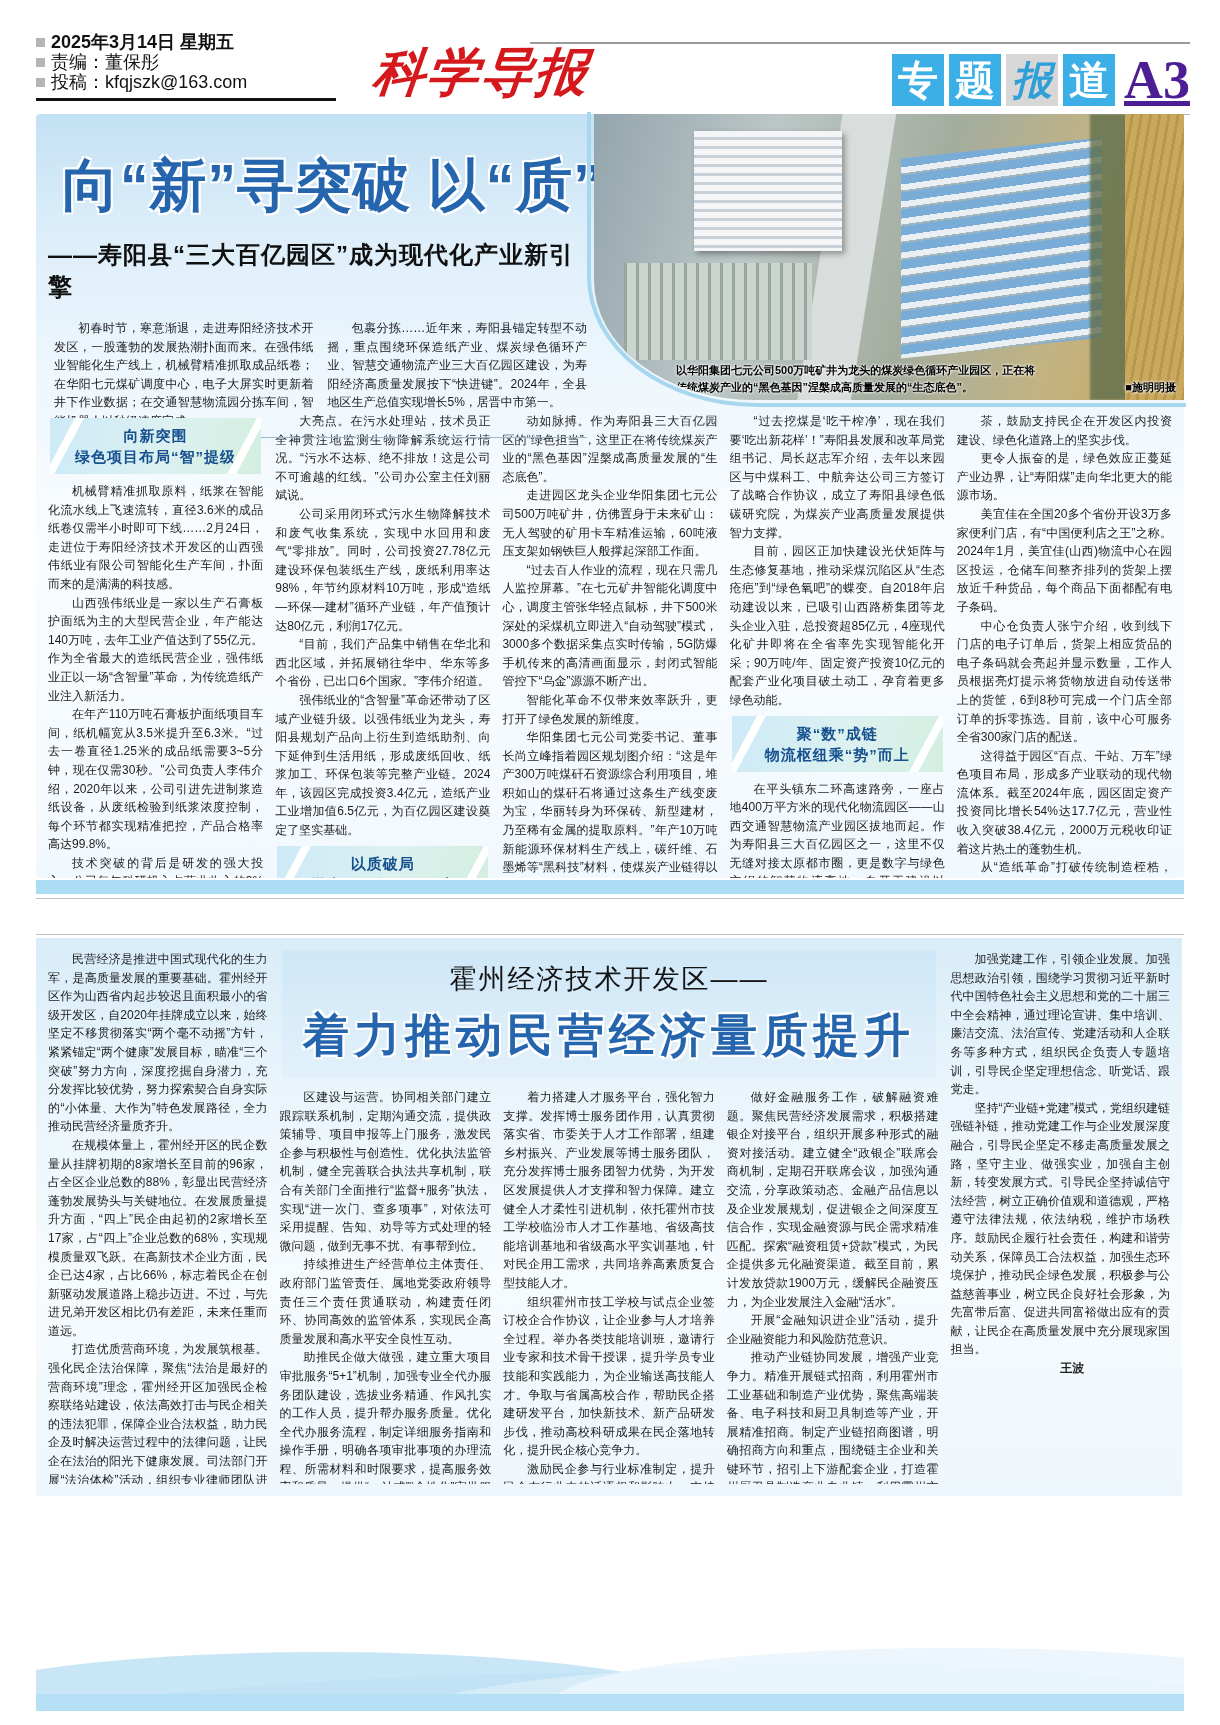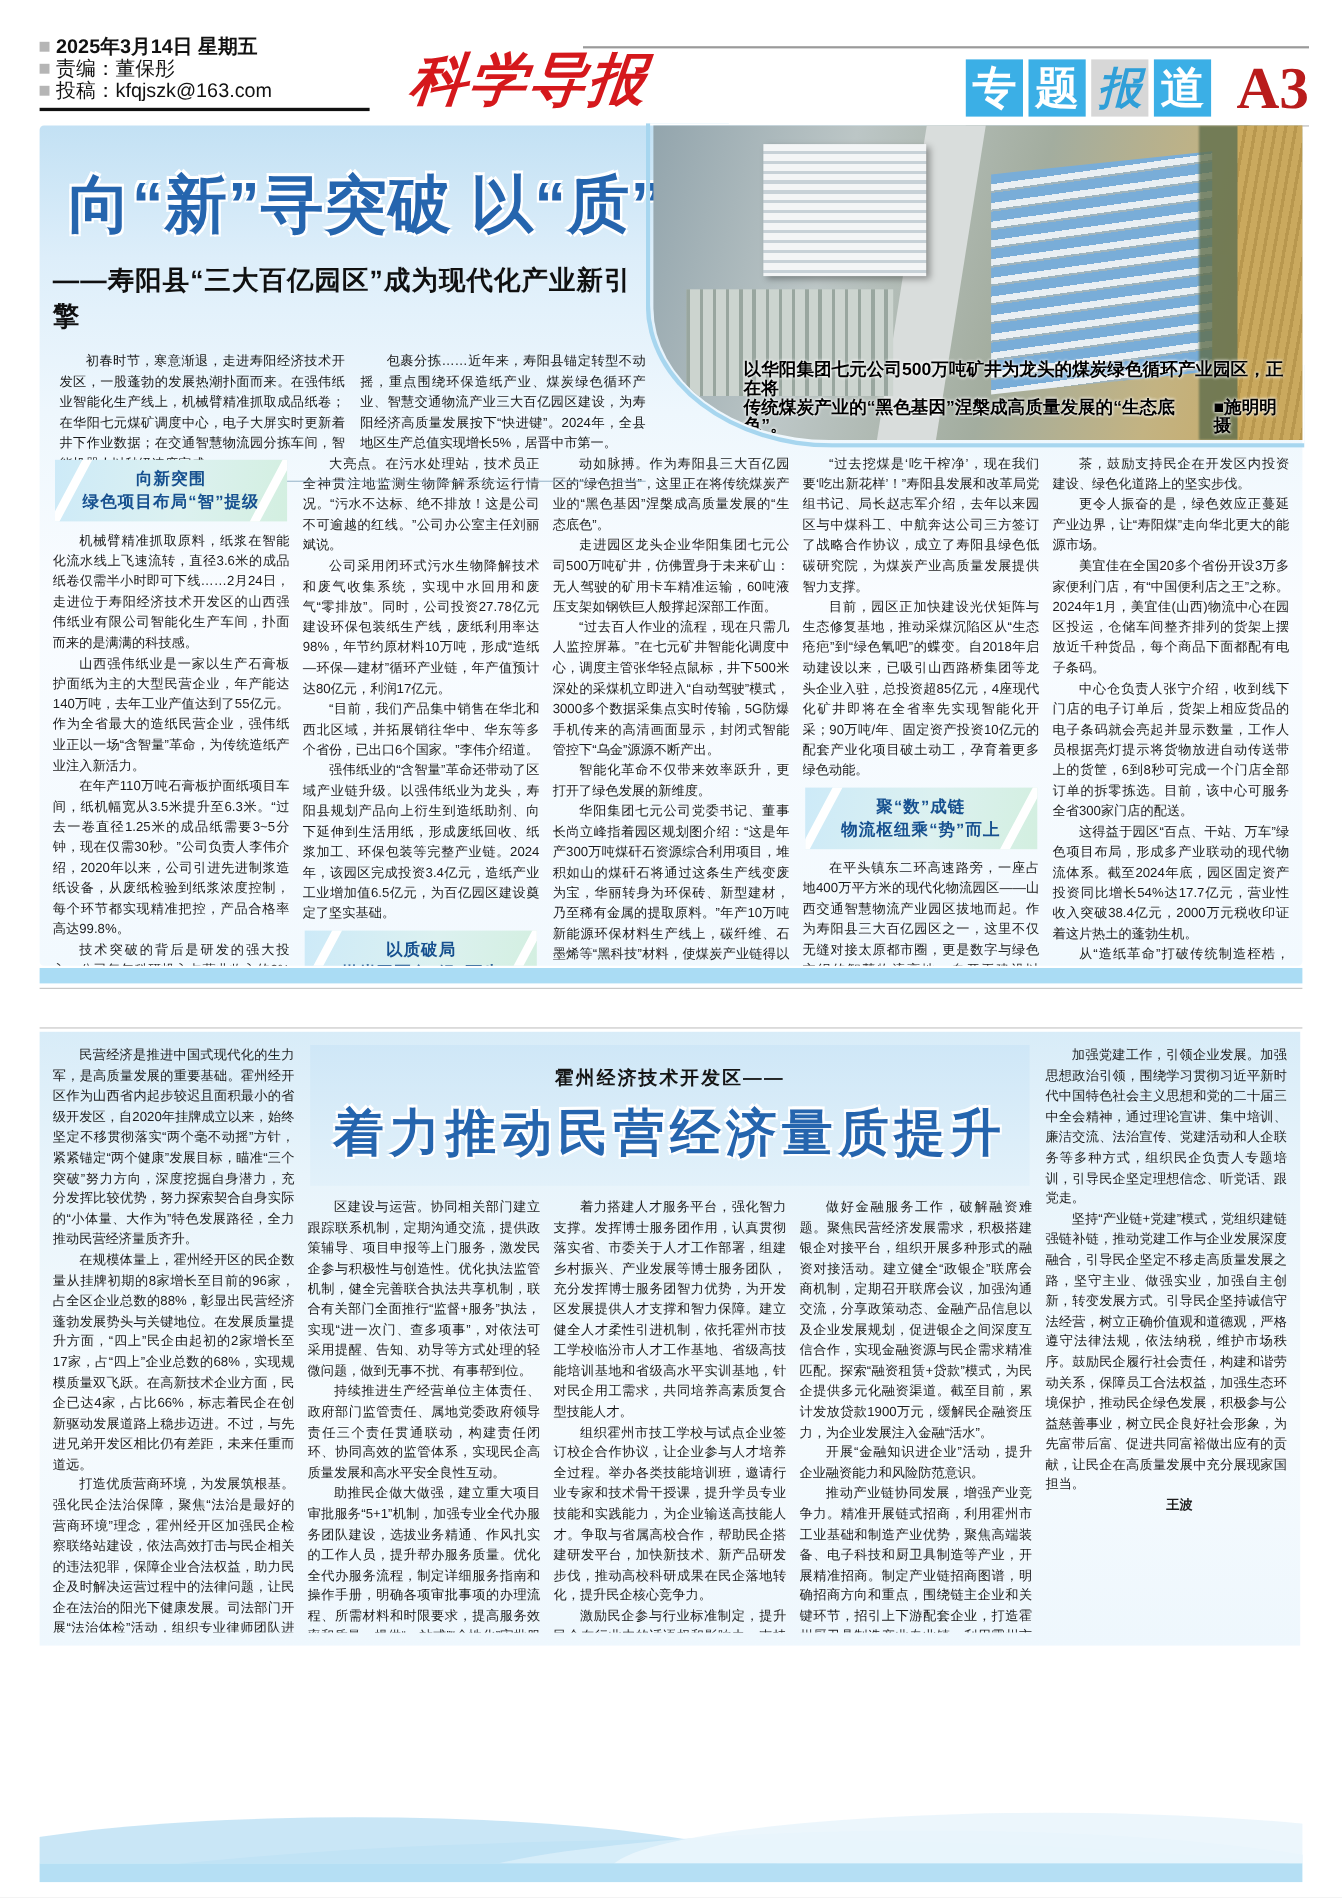--- a/index.html
+++ b/index.html
@@ -14,21 +14,21 @@
   .masthead{position:absolute;left:330px;top:10px;width:230px;text-align:center;
             font-family:"DejaVu Serif","Liberation Serif",serif;font-style:italic;font-weight:bold;
             font-size:52px;color:#d5181c;letter-spacing:2px;transform:skewX(-6deg);}
   .hdr-right{position:absolute;right:0;top:14px;width:660px;border-top:2px solid #9a9a9a;
              display:flex;justify-content:flex-end;align-items:flex-start;padding-top:10px;}
   .sec-strip{display:flex;align-items:center;gap:5px;padding-bottom:8px;border-bottom:1px solid #b5b5b5;}
   .sec-ch{width:52px;height:52px;background:#3bafe6;color:#fff;font-weight:bold;font-size:40px;
           display:flex;align-items:center;justify-content:center;}
   .sec-ch.alt{background:#d7d7d7;color:#2f9fd8;font-family:"DejaVu Serif",serif;font-style:italic;}
   .pageno{font-family:"Liberation Serif","DejaVu Serif",serif;font-weight:bold;font-size:54px;
-          color:#b91c1c;margin-left:18px;line-height:52px;}
+          color:#4c1d95;margin-left:4px;line-height:52px;text-decoration:underline;}
   
   .a1{position:absolute;left:36px;right:36px;top:114px;height:764px;
       background:linear-gradient(180deg,#c3e1f4 0,#ddeefa 120px,#eef7fd 260px,#f9fcff 430px,#f2f9fe 100%);
       border-radius:4px;padding:0;}
   .a1-top{position:relative;height:286px;}
   .a1-left{position:absolute;left:12px;top:0;width:545px;height:286px;}
   .a1-title{margin:34px 0 0 14px;font-size:57px;font-weight:900;color:#2565ae;letter-spacing:1px;white-space:nowrap;
             text-shadow:2px 2px 0 #fff,-2px -2px 0 #fff,2px -2px 0 #fff,-2px 2px 0 #fff;}
   .a1-sub{margin:14px 0 0 0;text-align:left;font-size:24px;font-weight:bold;color:#101010;letter-spacing:1px;}
   .a1-intro{display:flex;gap:14px;margin:16px 6px 0 6px;height:112px;overflow:hidden;
@@ -44,21 +44,21 @@
   .ph-bldg{position:absolute;left:17%;top:6%;width:25%;height:42%;
            background:repeating-linear-gradient(180deg,#f3f5f6 0 6px,#c7d1d7 6px 9px);box-shadow:3px 3px 6px rgba(0,0,0,.35);}
   .ph-park{position:absolute;left:5%;top:52%;width:32%;height:34%;background:#ccd4cf;
            background-image:repeating-linear-gradient(90deg,rgba(90,110,100,.45) 0 3px,transparent 3px 12px);}
   .ph-road{position:absolute;left:38%;top:-10%;width:9%;height:130%;background:#d9dddc;transform:rotate(9deg);}
   .ph-sheds{position:absolute;left:52%;top:12%;width:34%;height:70%;transform:skewY(-6deg);
             background:repeating-linear-gradient(178deg,#79add8 0 9px,#e9eff3 9px 15px,#9fb4bd 15px 17px);}
   .ph-trees{position:absolute;left:84%;top:0;width:8%;height:100%;background:#5f6e4c;filter:blur(1px);opacity:.8;}
   .ph-field{position:absolute;left:90%;top:0;width:10%;height:100%;
             background:repeating-linear-gradient(100deg,#caa95e 0 6px,#b8974e 6px 9px);}
-  .ph-cap{position:absolute;right:8px;bottom:4px;width:500px;font-size:16px;font-weight:bold;color:#000;
+  .ph-cap{position:absolute;right:8px;bottom:4px;width:500px;font-size:11px;font-weight:bold;color:#000;
           line-height:17px;text-shadow:0 0 3px #fff,0 0 3px #fff;}
   .ph-cap .l2{display:flex;justify-content:space-between;}
   
   .a1-body{display:flex;gap:12px;padding:12px 12px 0 12px;height:466px;}
   .col{flex:1;overflow:hidden;font-size:12px;line-height:18.6px;text-align:justify;color:#1c1c1c;}
   .col .para{margin:0;text-indent:2em;}
   .subhead{position:relative;margin:6px 2px 8px 2px;height:56px;display:flex;flex-direction:column;
            align-items:center;justify-content:center;overflow:hidden;
            background:linear-gradient(100deg,#cdeaf8 0%,#dcf1f0 55%,#d3efe0 100%);}
   .subhead b{font-size:15px;line-height:21px;color:#16508f;letter-spacing:1px;}
@@ -72,21 +72,21 @@
   .divline2{position:absolute;left:36px;right:36px;top:934px;border-top:1px solid #c2c2c2;}
   
   .a2{position:absolute;left:36px;right:38px;top:938px;height:558px;
       background:linear-gradient(180deg,#d8ecf8 0,#e8f4fb 130px,#f6fbfe 340px,#eef7fd 100%);
       padding:12px;box-sizing:border-box;}
   .a2-grid{display:flex;gap:12px;height:100%;}
   .a2-grid .side{flex:1;height:100%;}
   .a2-mid{flex:3;display:flex;flex-direction:column;}
   .a2-titlebox{height:128px;background:linear-gradient(180deg,#cfe7f7,#e2f1fa);margin:0 2px 10px 2px;
                display:flex;flex-direction:column;align-items:center;justify-content:center;}
-  .a2-kicker{font-size:17px;font-weight:bold;color:#141414;letter-spacing:2px;}
+  .a2-kicker{font-size:27px;font-weight:normal;color:#141414;letter-spacing:2px;}
   .a2-title{font-size:46px;font-weight:900;color:#2565ae;letter-spacing:5px;margin-top:8px;white-space:nowrap;
             text-shadow:2px 2px 0 #fff,-2px -2px 0 #fff,2px -2px 0 #fff,-2px 2px 0 #fff;}
   .a2-cols{display:flex;gap:12px;flex:1;overflow:hidden;}
   
   .waves{position:absolute;left:36px;right:36px;top:1642px;height:52px;overflow:hidden;}
   .wave{position:absolute;border-radius:50%;}
   .w1{left:-10%;top:10px;width:70%;height:120px;background:#bfe2f4;opacity:.85;}
   .w2{left:30%;top:22px;width:80%;height:130px;background:#d8edf9;opacity:.9;}
   .w3{left:-5%;top:30px;width:120%;height:140px;background:#9fd2ee;opacity:.55;}
   .w4{left:45%;top:6px;width:70%;height:110px;background:#eaf5fc;opacity:.9;}

